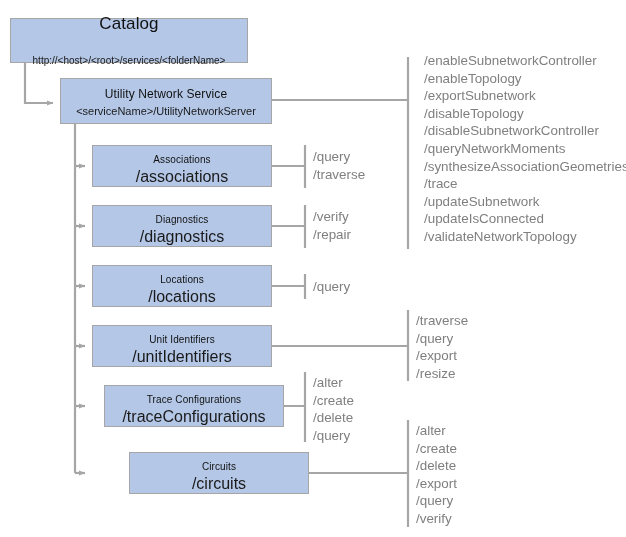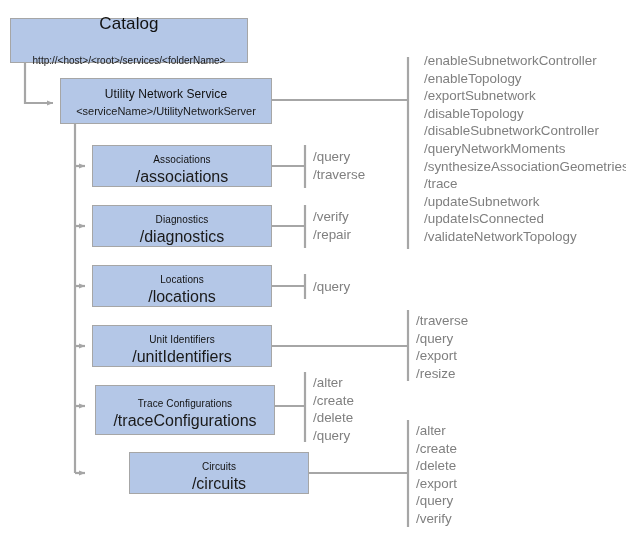--- a/index.html
+++ b/index.html
@@ -193,21 +193,21 @@
     <div class="title">Unit Identifiers</div>
     <div class="sub">/unitIdentifiers</div>
   </div>
   <div class="ops" style="left:416px; top:312px;">
     <span class="op">/traverse</span>
     <span class="op">/query</span>
     <span class="op">/export</span>
     <span class="op">/resize</span>
   </div>
 
-  <div class="node" style="left:95px; top:385px; width:180px; height:50px;">
+  <div class="node" style="left:104px; top:385px; width:180px; height:42px;">
     <div class="title">Trace Configurations</div>
     <div class="sub">/traceConfigurations</div>
   </div>
   <div class="ops" style="left:313px; top:374px;">
     <span class="op">/alter</span>
     <span class="op">/create</span>
     <span class="op">/delete</span>
     <span class="op">/query</span>
   </div>
 

